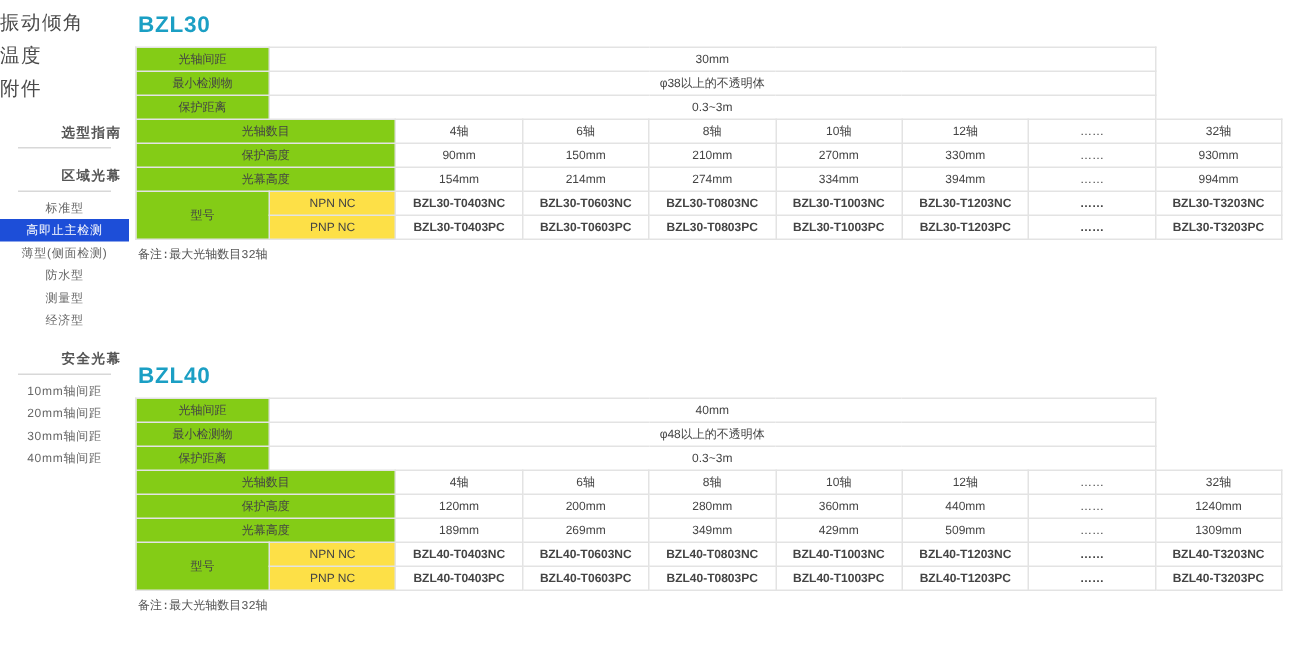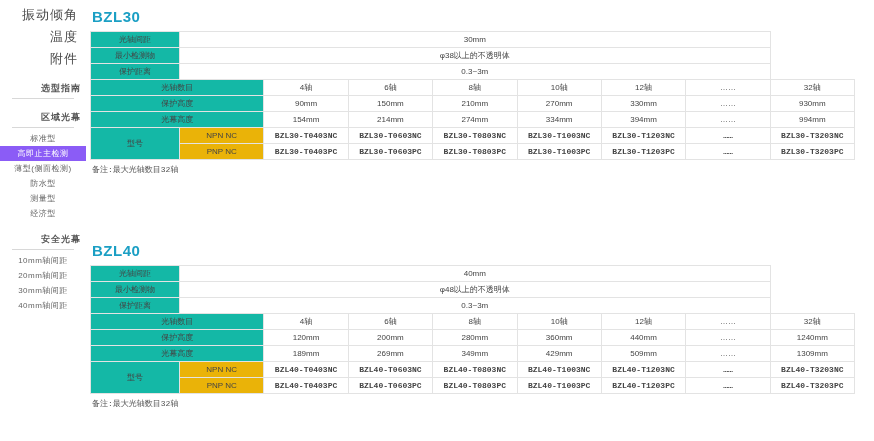--- a/index.html
+++ b/index.html
@@ -25,23 +25,21 @@
   .sidebar {
     position: absolute;
     left: 0;
     top: 0;
     width: 86px;
     height: 441px;
     background: #ffffff;
   }
   .sb-top {
     padding-top: 4px;
-    text-align: right;
     padding-right: 8px;
-    padding-left: 14px;
   }
   .sb-top-item {
     font-size: 13px;
     color: #4a4a4a;
     line-height: 22px;
     letter-spacing: 1px;
   }
   .sb-group {
     margin-top: 10px;
     text-align: center;
@@ -60,21 +58,21 @@
     background: #d8d8d8;
     margin: 2px auto 3px auto;
   }
   .sb-item {
     font-size: 8px;
     color: #666;
     line-height: 15px;
     letter-spacing: 0.5px;
   }
   .sb-item.active {
-    background: #8b5cf6;
+    background: #1d4ed8;
     color: #ffffff;
   }
 
   
   .content {
     position: absolute;
     left: 90px;
     top: 0;
     width: 784px;
   }
@@ -99,34 +97,33 @@
   table.spec td {
     border: 1px solid #e3e3e3;
     height: 15px;
     text-align: center;
     vertical-align: middle;
     font-size: 8px;
     color: #444;
     padding: 0;
   }
   td.lbl {
-    background: #14b8a6;
+    background: #84cc16;
     width: 88px;
     color: #444;
   }
   td.sublbl {
-    background: #eab308;
+    background: #fde047;
     width: 46px;
     color: #444;
   }
   td.model {
     color: #1b9fc4;
     font-weight: bold;
     font-size: 8px;
-    font-family: Liberation Mono, monospace;
   }
   .note {
     font-size: 8px;
     color: #555;
     margin-top: 4px;
     padding-left: 2px;
     font-family: Liberation Mono, monospace;
   }
 </style>
 </head>

